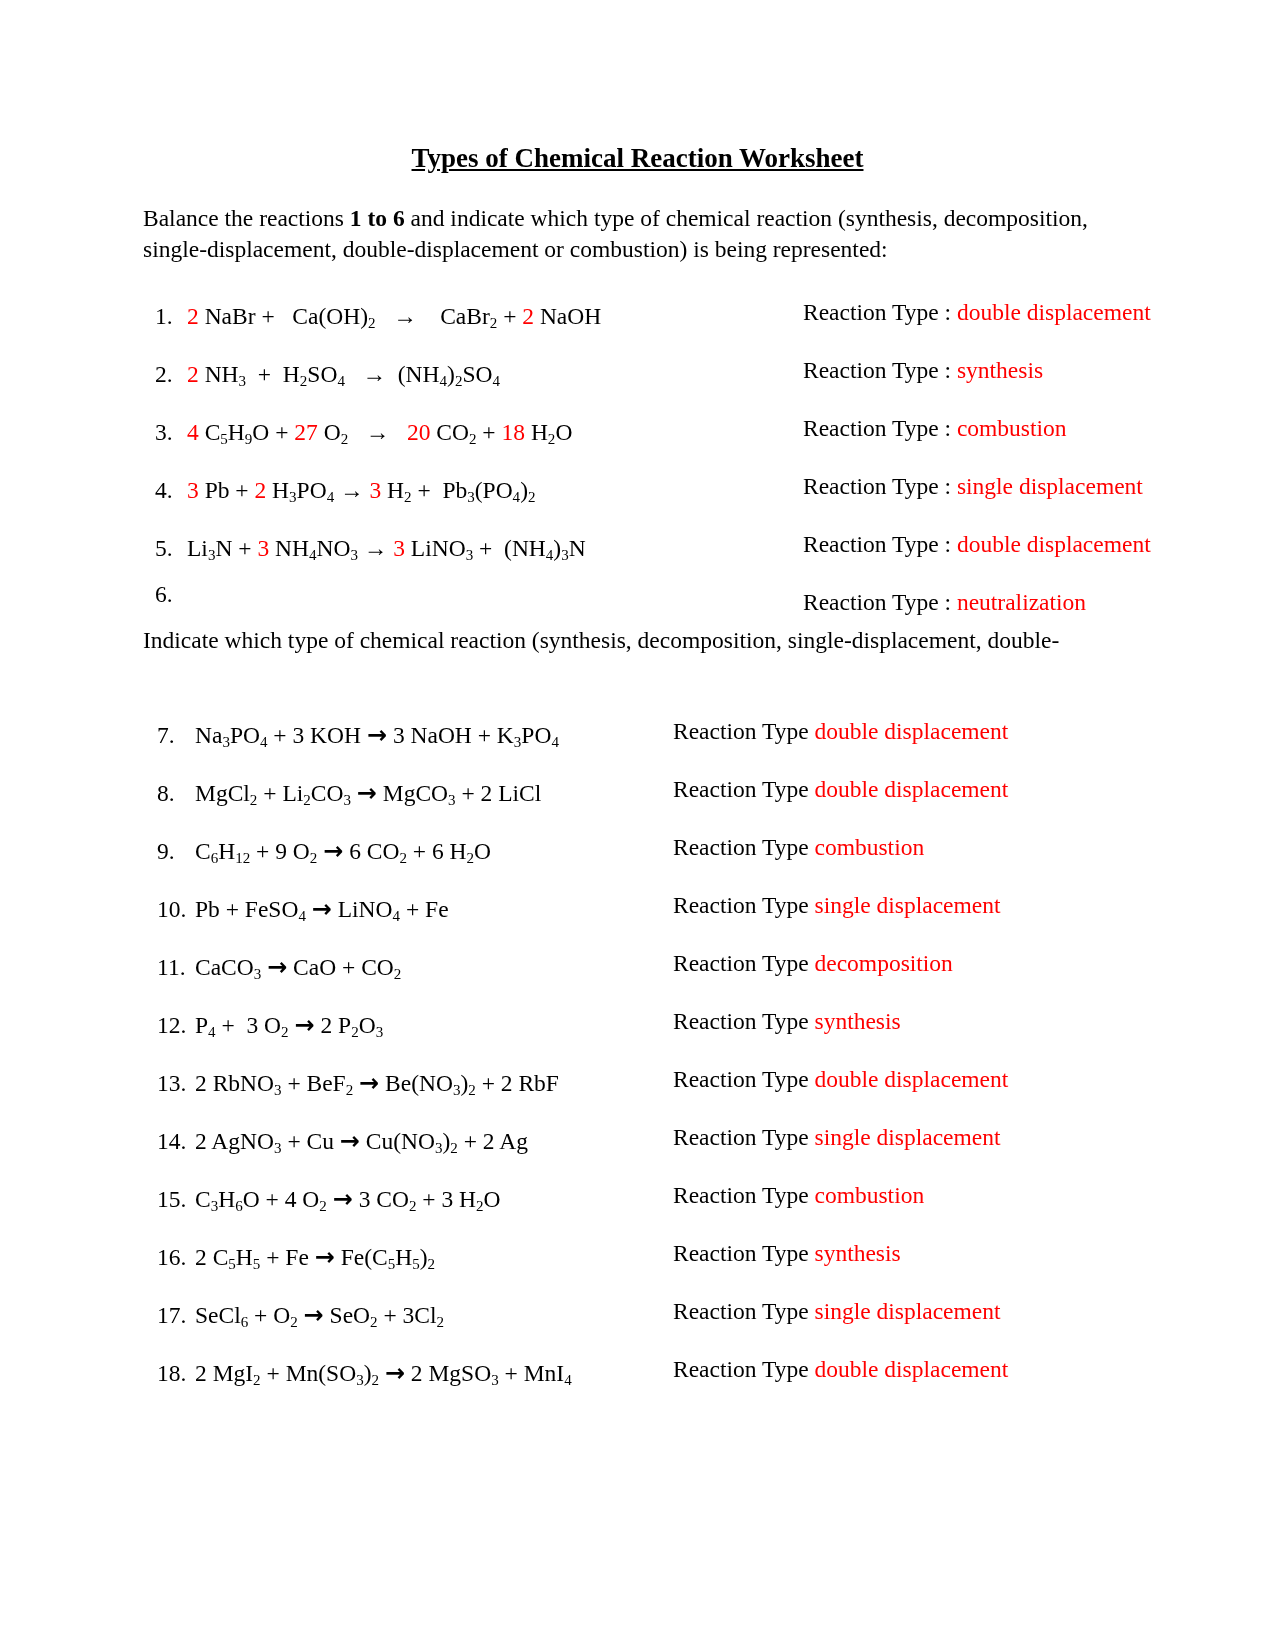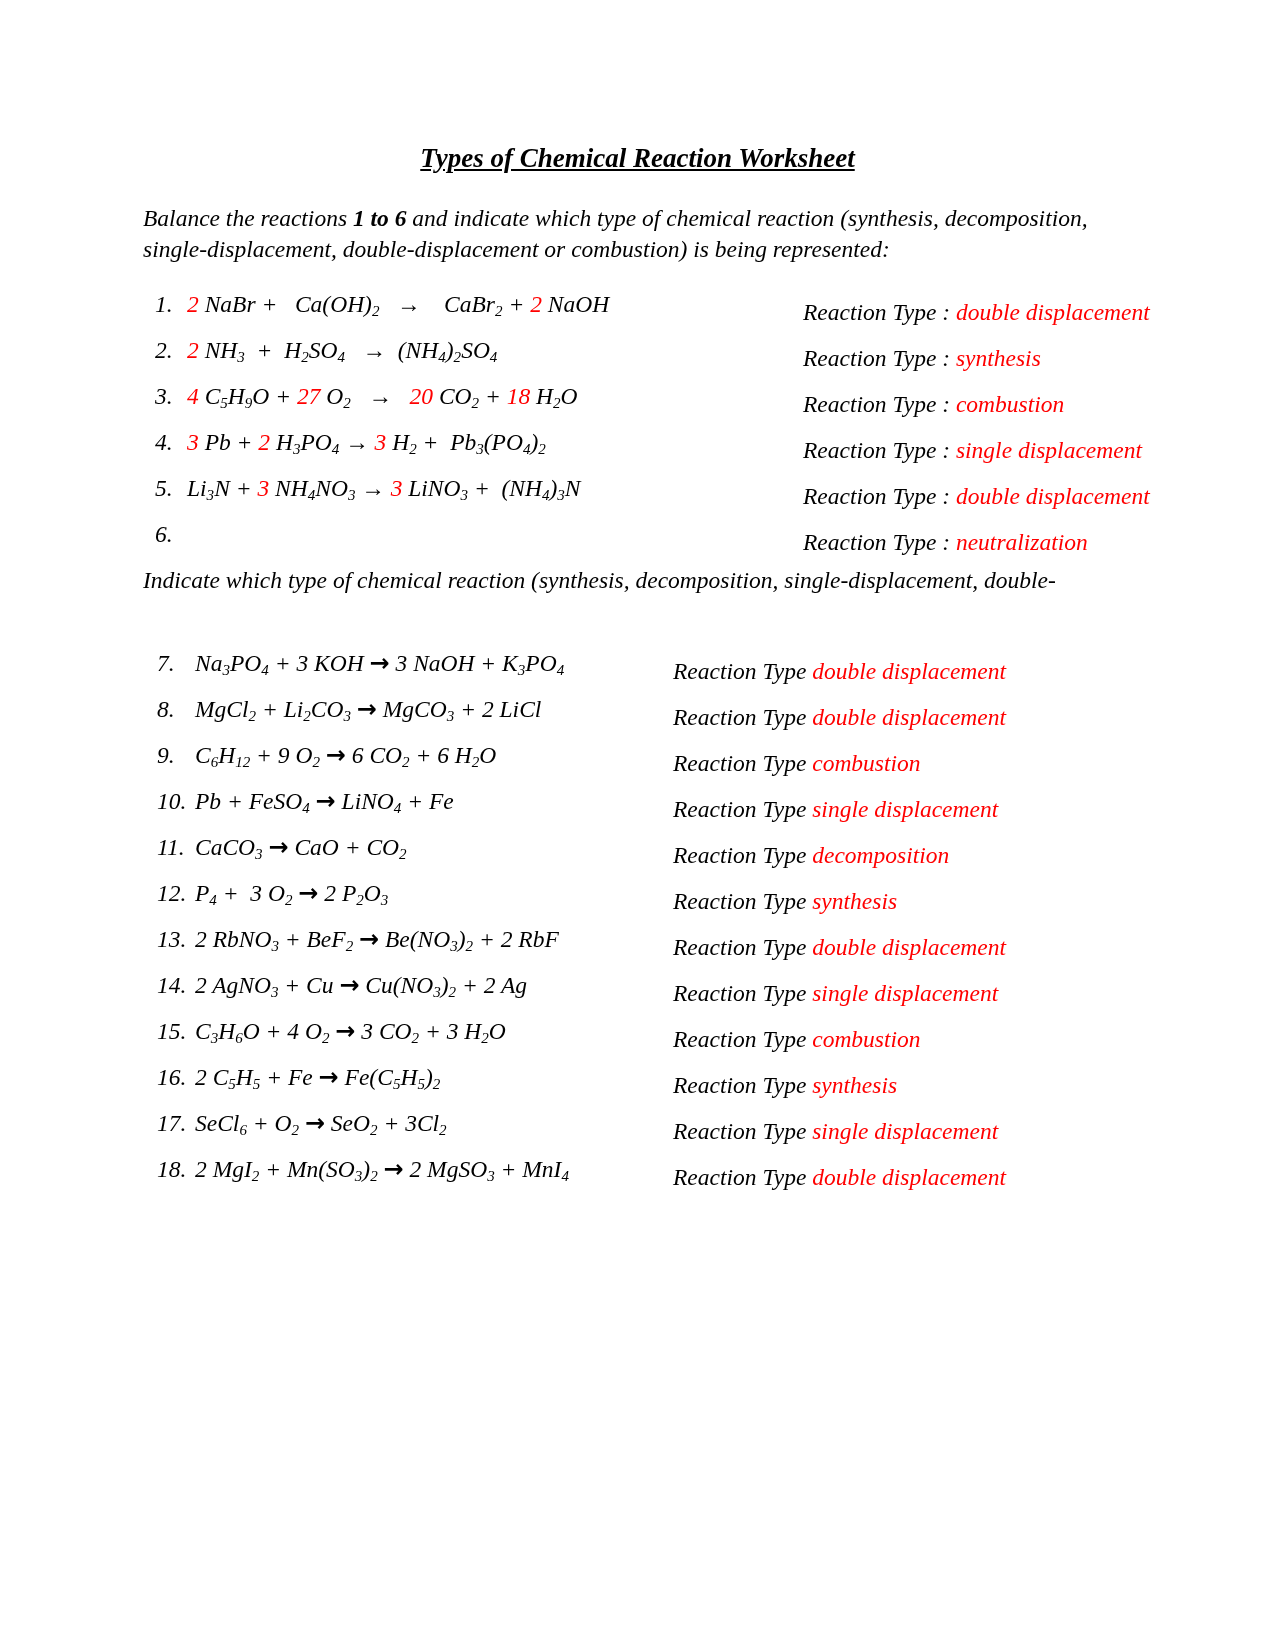--- a/index.html
+++ b/index.html
@@ -6,21 +6,20 @@
   .page{
     position:relative;
     width:1275px;
     height:1651px;
     background:#ffffff;
     box-sizing:border-box;
     padding:141px 143px 0 143px;
     font-family:"Liberation Serif","DejaVu Serif",serif;
     color:#000;
     overflow:hidden;
-    font-style:italic;
   }
   .title{
     text-align:center;
     font-size:27px;
     font-weight:bold;
     text-decoration:underline;
     line-height:34px;
     white-space:pre;
   }
   .para{
@@ -36,21 +35,21 @@
     position:relative;
     display:flex;
     align-items:baseline;
     font-size:23.5px;
     line-height:30px;
     margin-bottom:16px;
     white-space:pre;
   }
   .num{flex:0 0 44px;box-sizing:border-box;padding-left:12px;}
   .s2 .num{flex:0 0 52px;padding-left:14px;}
-  .eq{white-space:pre;}
+  .eq{white-space:pre;margin-top:12px;}
   sub.sb{font-size:0.64em;line-height:0;vertical-align:-0.25em;}
   .barrow{
     font-family:"DejaVu Sans",sans-serif;
     font-weight:bold;
     font-size:1.02em;
   }
   .rtype{position:absolute;left:660px;top:8px;white-space:pre;}
   .s2 .rtype{left:530px;}
   .ans{color:var(--red,#ff0000);}
   .red{color:var(--red,#ff0000);}

